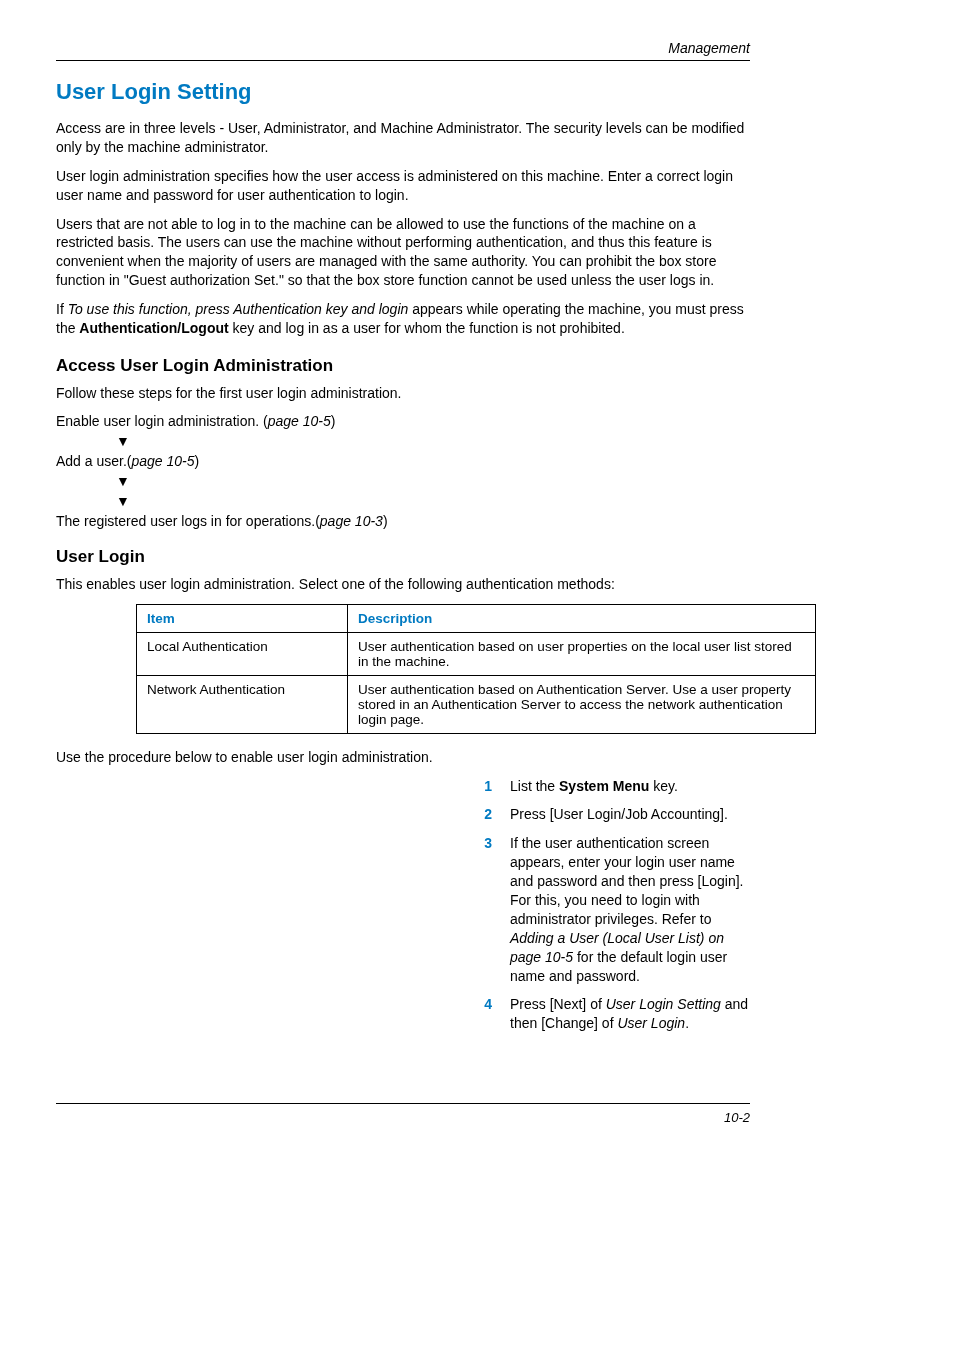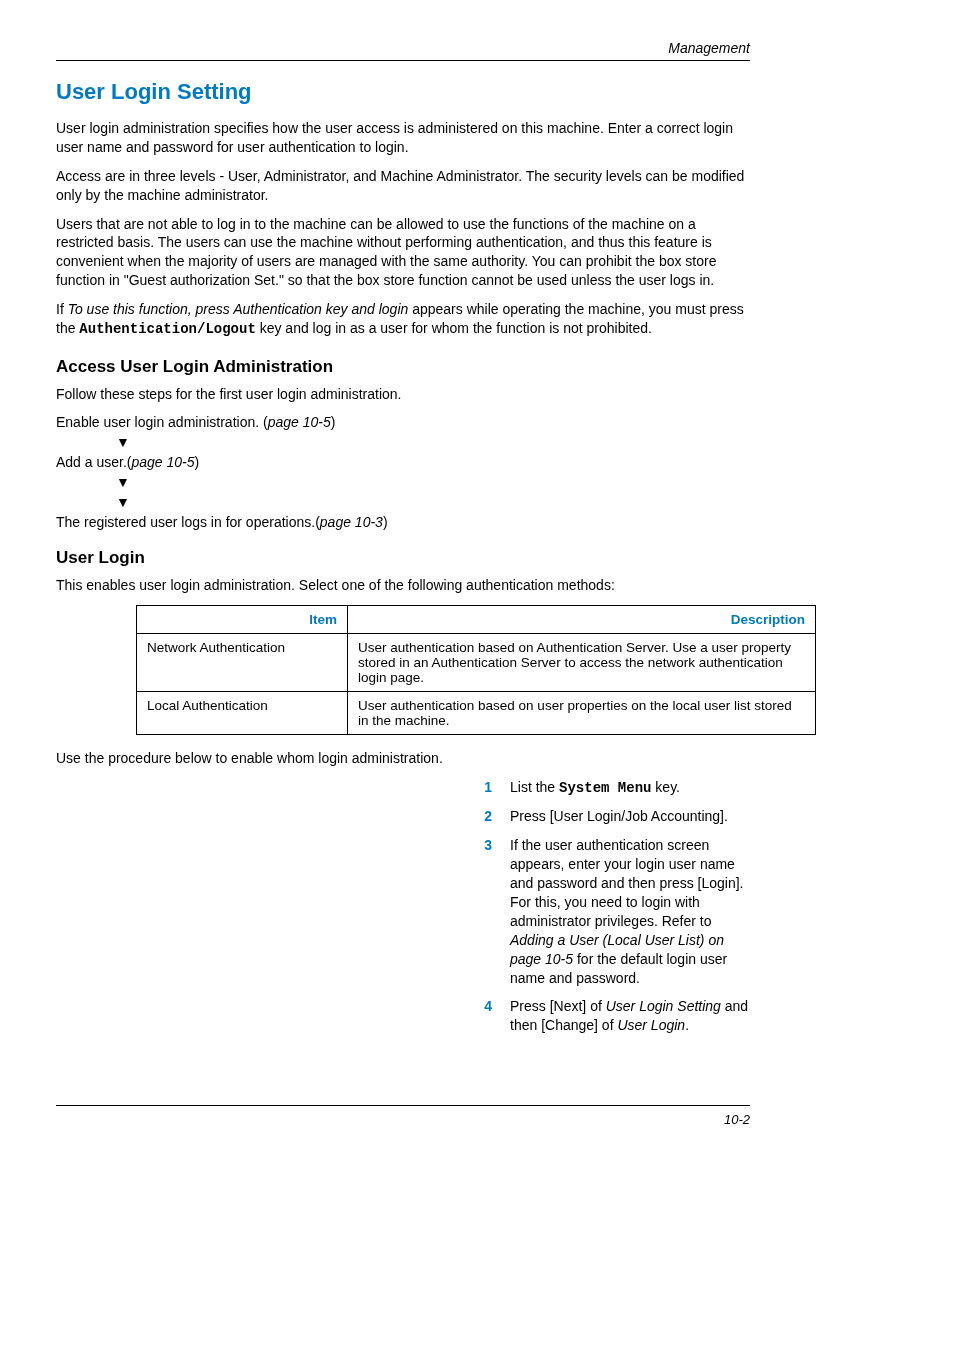--- a/index.html
+++ b/index.html
@@ -42,21 +42,21 @@
     font-size: 17px;
     font-weight: bold;
     margin: 18px 0 8px 0;
   }
   .para {
     font-size: 14px;
     line-height: 1.35;
     margin: 0 0 10px 0;
   }
   .italic { font-style: italic; }
-  .bold { font-weight: bold; font-family: Liberation Mono, monospace; }
+  .bold { font-weight: bold; }
   .arrow {
     font-size: 14px;
     margin: 4px 0 4px 60px;
   }
   .step-line {
     font-size: 14px;
     margin: 4px 0 4px 0;
   }
 
   
@@ -68,21 +68,21 @@
   table.desc th, table.desc td {
     border: 1.5px solid #000;
     font-size: 13.5px;
     padding: 6px 10px;
     text-align: left;
     vertical-align: top;
   }
   table.desc th {
     color: #007ac2;
     font-weight: bold;
-    text-align: right;
+    text-align: left;
     padding: 6px 10px;
   }
   table.desc th.col1 { width: 190px; }
 
   
   .steps {
     margin-left: 420px;
     margin-top: 6px;
   }
   .step {
@@ -111,22 +111,22 @@
 
 <div class="page">
 
   <div class="header-row">
     <span>Management</span>
   </div>
   <hr class="hr">
 
   <div class="h1">User Login Setting</div>
 
+  <p class="para">Access are in three levels - User, Administrator, and Machine Administrator. The security levels can be modified only by the machine administrator.</p>
   <p class="para">User login administration specifies how the user access is administered on this machine. Enter a correct login user name and password for user authentication to login.</p>
-  <p class="para">Access are in three levels - User, Administrator, and Machine Administrator. The security levels can be modified only by the machine administrator.</p>
   <p class="para">Users that are not able to log in to the machine can be allowed to use the functions of the machine on a restricted basis. The users can use the machine without performing authentication, and thus this feature is convenient when the majority of users are managed with the same authority. You can prohibit the box store function in "Guest authorization Set." so that the box store function cannot be used unless the user logs in.</p>
   <p class="para">
     <span>If </span><span class="italic">To use this function, press Authentication key and login</span><span> appears while operating the machine, you must press the </span><span class="bold">Authentication/Logout</span><span> key and log in as a user for whom the function is not prohibited.</span>
   </p>
 
   <div class="h2">Access User Login Administration</div>
   <p class="para">Follow these steps for the first user login administration.</p>
 
   <div class="step-line">
     <span>Enable user login administration. (</span><span class="italic">page 10-5</span><span>)</span>
@@ -149,31 +149,31 @@
 
   <table class="desc">
     <thead>
       <tr>
         <th class="col1">Item</th>
         <th>Description</th>
       </tr>
     </thead>
     <tbody>
       <tr>
+        <td>Local Authentication</td>
+        <td>User authentication based on user properties on the local user list stored in the machine.</td>
+      </tr>
+      <tr>
         <td>Network Authentication</td>
         <td>User authentication based on Authentication Server. Use a user property stored in an Authentication Server to access the network authentication login page.</td>
       </tr>
-      <tr>
-        <td>Local Authentication</td>
-        <td>User authentication based on user properties on the local user list stored in the machine.</td>
-      </tr>
     </tbody>
   </table>
 
-  <p class="para">Use the procedure below to enable whom login administration.</p>
+  <p class="para">Use the procedure below to enable user login administration.</p>
 
   <div class="steps">
     <div class="step">
       <div class="num">1</div>
       <div class="body">
         <span>List the </span><span class="bold">System Menu</span><span> key.</span>
       </div>
     </div>
     <div class="step">
       <div class="num">2</div>

